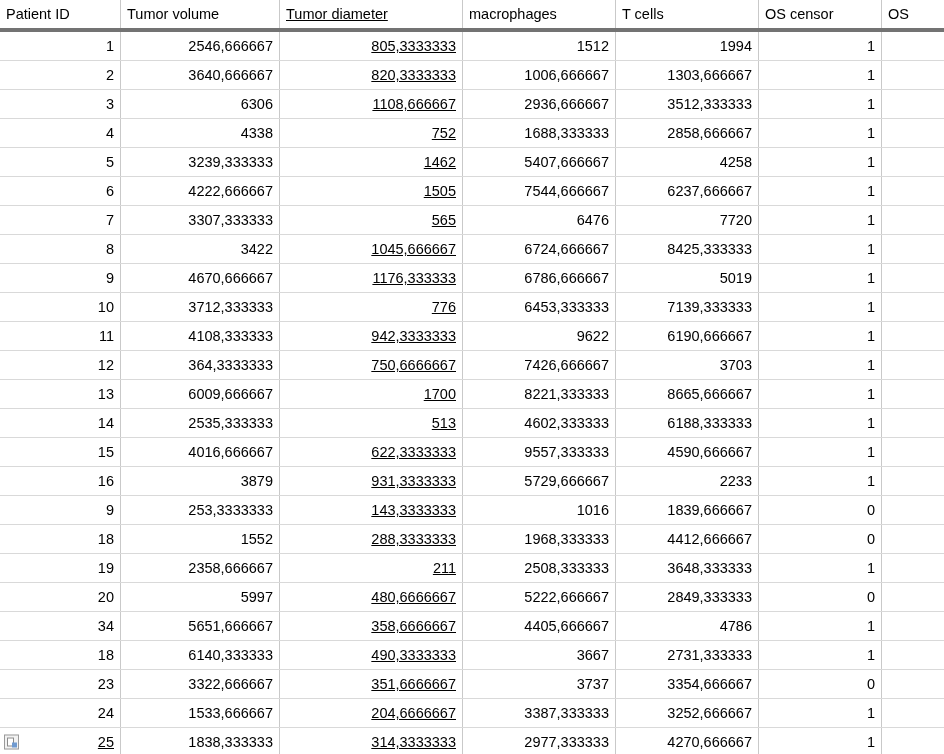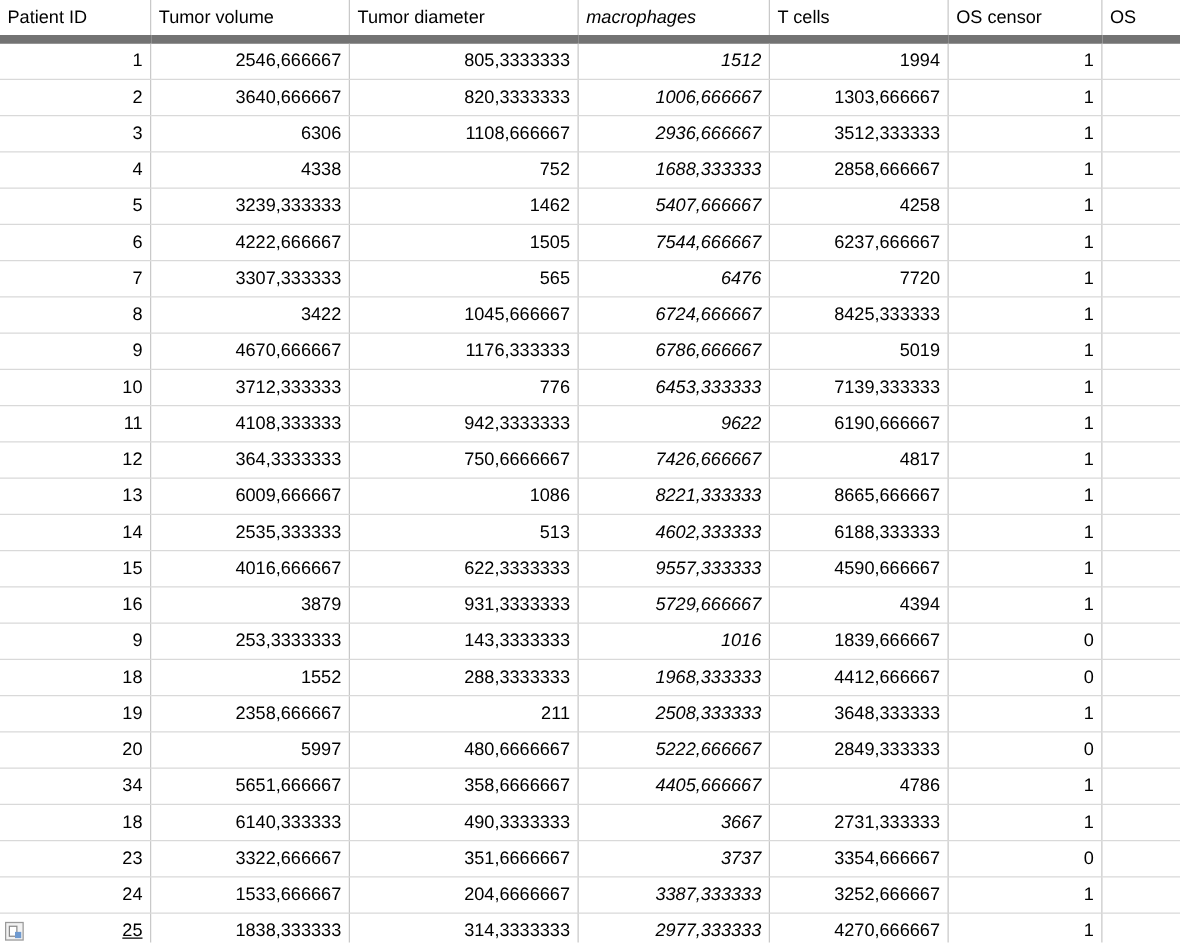--- a/index.html
+++ b/index.html
@@ -24,37 +24,37 @@
     border-right: 1px solid #c9c9c9;
     border-bottom: 1px solid #d9d9d9;
     height: 28px;
     padding: 0 6px;
     font-weight: normal;
     white-space: nowrap;
     overflow: hidden;
   }
   table.sheet tr.header-row th {
     text-align: left;
-    border-bottom: 7px solid #737373;
+    border-bottom: 4px solid #737373;
     vertical-align: middle;
   }
   table.sheet tr.header-row th.col-id { text-align: left; }
   td.num {
     text-align: right;
   }
   td.last-col {
     border-right: none;
   }
   th.last-col {
     border-right: none;
   }
   .col-id      { width: 108px; }
   .col-vol     { width: 146px; }
-  .col-diam    { width: 170px; }
-  .col-macro   { width: 140px; font-style: italic; }
+  .col-diam    { width: 170px; text-decoration: underline; }
+  .col-macro   { width: 140px; }
   .col-tcell   { width: 130px; }
   .col-censor  { width: 110px; }
   .col-os      { width: 140px; }
 
   
   .cell-with-marker {
     position: relative;
     text-decoration: underline;
   }
   .paste-marker {
@@ -202,28 +202,28 @@
         <td class="col-macro num">9622</td>
         <td class="col-tcell num">6190,666667</td>
         <td class="col-censor num">1</td>
         <td class="col-os num last-col">12,71</td>
       </tr>
       <tr>
         <td class="col-id num">12</td>
         <td class="col-vol num">364,3333333</td>
         <td class="col-diam num">750,6666667</td>
         <td class="col-macro num">7426,666667</td>
-        <td class="col-tcell num">4817</td>
+        <td class="col-tcell num">3703</td>
         <td class="col-censor num">1</td>
         <td class="col-os num last-col">19,12</td>
       </tr>
       <tr>
         <td class="col-id num">13</td>
         <td class="col-vol num">6009,666667</td>
-        <td class="col-diam num">1086</td>
+        <td class="col-diam num">1700</td>
         <td class="col-macro num">8221,333333</td>
         <td class="col-tcell num">8665,666667</td>
         <td class="col-censor num">1</td>
         <td class="col-os num last-col">9,99</td>
       </tr>
       <tr>
         <td class="col-id num">14</td>
         <td class="col-vol num">2535,333333</td>
         <td class="col-diam num">513</td>
         <td class="col-macro num">4602,333333</td>
@@ -238,21 +238,21 @@
         <td class="col-macro num">9557,333333</td>
         <td class="col-tcell num">4590,666667</td>
         <td class="col-censor num">1</td>
         <td class="col-os num last-col">12,02</td>
       </tr>
       <tr>
         <td class="col-id num">16</td>
         <td class="col-vol num">3879</td>
         <td class="col-diam num">931,3333333</td>
         <td class="col-macro num">5729,666667</td>
-        <td class="col-tcell num">4394</td>
+        <td class="col-tcell num">2233</td>
         <td class="col-censor num">1</td>
         <td class="col-os num last-col">14,03</td>
       </tr>
       <tr>
         <td class="col-id num">9</td>
         <td class="col-vol num">253,3333333</td>
         <td class="col-diam num">143,3333333</td>
         <td class="col-macro num">1016</td>
         <td class="col-tcell num">1839,666667</td>
         <td class="col-censor num">0</td>

